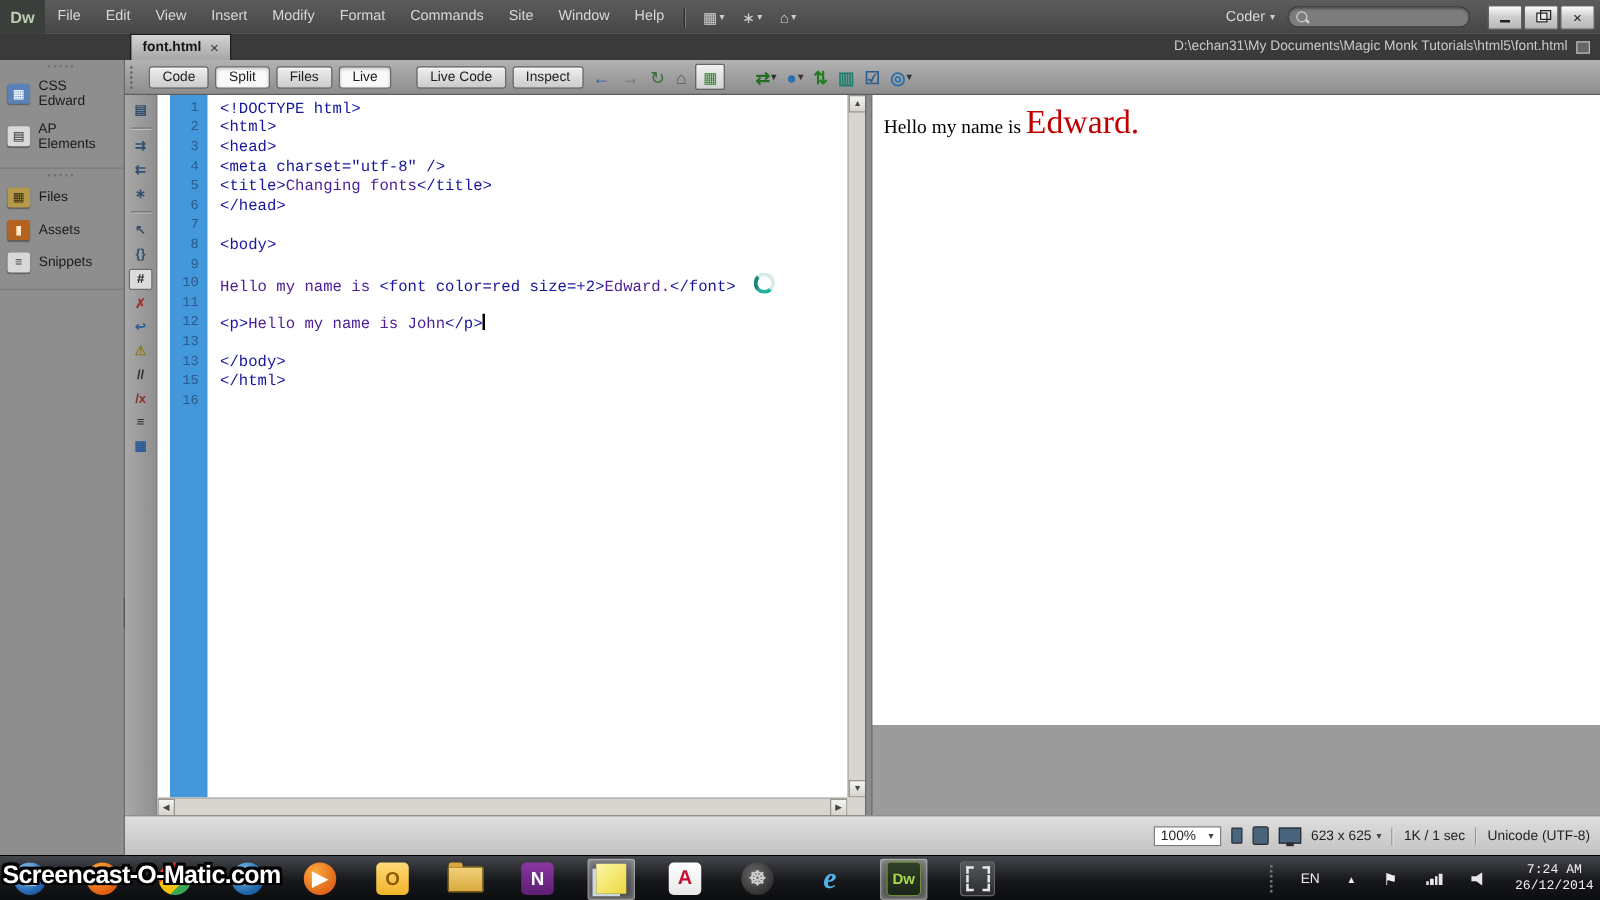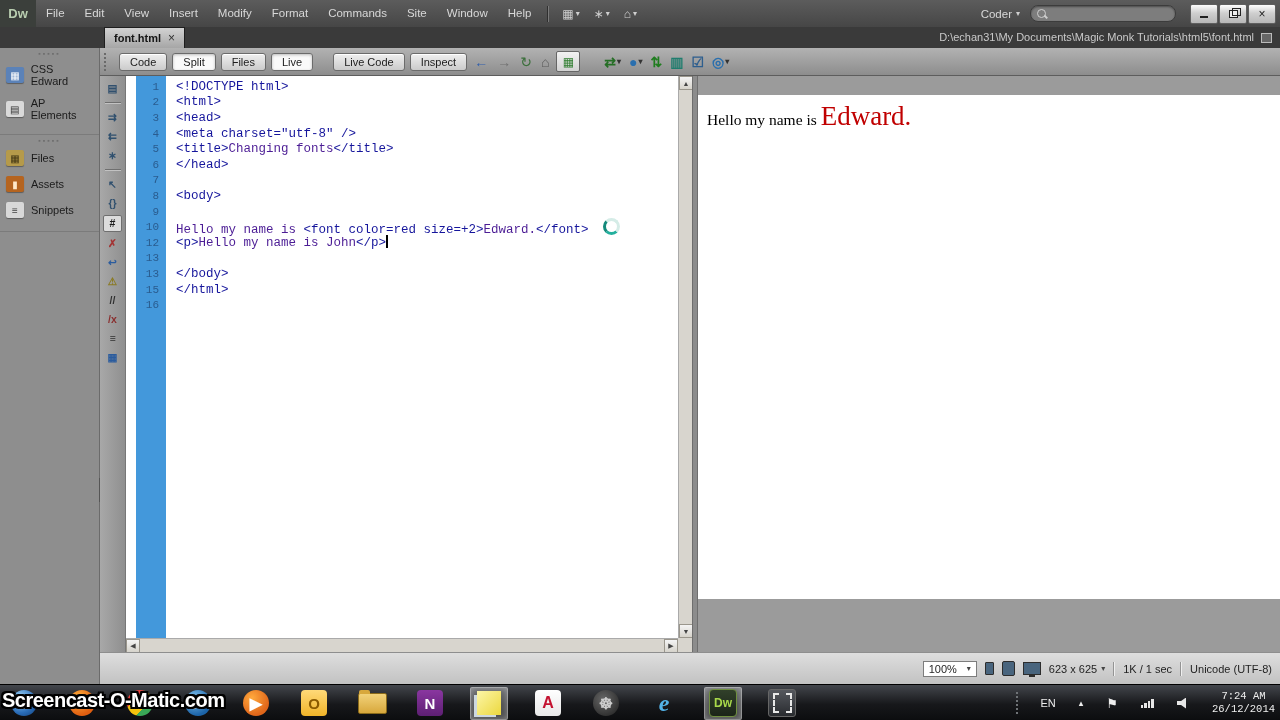--- a/index.html
+++ b/index.html
@@ -91,21 +91,21 @@
   #hscroll{position:absolute;left:0;bottom:0;right:14px;height:14px;border-top:1px solid #aaa;box-sizing:border-box;
     display:flex;justify-content:space-between;}
   #scorner{position:absolute;right:0;bottom:0;width:14px;height:14px;}
   .sarrow{width:14px;height:14px;background:linear-gradient(#f4f4f4,#d6d3cb);border:1px solid #9a968c;
     box-sizing:border-box;display:flex;align-items:center;justify-content:center;font-size:7px;color:#444;}
   #vscroll .sarrow.bottom{position:absolute;bottom:0;}
 
   
   #splitter{left:692px;top:76px;width:6px;height:576px;background:#8c8c8c;border-left:1px solid #6e6e6e;
     border-right:1px solid #6e6e6e;box-sizing:border-box;}
-  #designpane{left:698px;top:76px;width:582px;height:504px;background:#fff;margin-top:19px;}
+  #designpane{left:698px;top:76px;width:582px;height:504px;background:#fff;}
   #designtext{padding:6px 0 0 9px;}
   .d-normal{font-family:"Liberation Serif","DejaVu Serif",serif;font-size:15.5px;color:#000;}
   .d-red{font-family:"Liberation Serif","DejaVu Serif",serif;font-size:27px;color:#c00000;}
 
   
   #statusbar{left:100px;top:652px;width:1180px;height:32px;background:linear-gradient(#dedede,#c2c2c2);
     border-top:1px solid #8e8e8e;box-sizing:border-box;display:flex;align-items:center;justify-content:flex-end;
     gap:8px;padding-right:8px;font-size:11px;color:#1f1f1f;}
   .whitebox{background:#fff;border:1px solid #7d7d7d;padding:1px 5px;display:flex;align-items:center;gap:10px;}
   .statsep{width:1px;height:14px;background:#949494;border-right:1px solid #efefef;}
@@ -306,20 +306,21 @@
         <div class="cline"><span class="ln">1</span><span class="lc"><span class="seg-t">&lt;!DOCTYPE html&gt;</span></span></div>
         <div class="cline"><span class="ln">2</span><span class="lc"><span class="seg-t">&lt;html&gt;</span></span></div>
         <div class="cline"><span class="ln">3</span><span class="lc"><span class="seg-t">&lt;head&gt;</span></span></div>
         <div class="cline"><span class="ln">4</span><span class="lc"><span class="seg-t">&lt;meta charset="utf-8" /&gt;</span></span></div>
         <div class="cline"><span class="ln">5</span><span class="lc"><span class="seg-t">&lt;title&gt;</span><span class="seg-p">Changing fonts</span><span class="seg-t">&lt;/title&gt;</span></span></div>
         <div class="cline"><span class="ln">6</span><span class="lc"><span class="seg-t">&lt;/head&gt;</span></span></div>
         <div class="cline"><span class="ln">7</span><span class="lc"></span></div>
         <div class="cline"><span class="ln">8</span><span class="lc"><span class="seg-t">&lt;body&gt;</span></span></div>
         <div class="cline"><span class="ln">9</span><span class="lc"></span></div>
         <div class="cline"><span class="ln">10</span><span class="lc"><span class="seg-p">Hello my name is </span><span class="seg-t">&lt;font color=red size=+2&gt;</span><span class="seg-p">Edward.</span><span class="seg-t">&lt;/font&gt;</span><span class="seg-spin"></span></span></div>
+        <div class="cline"><span class="ln">11</span><span class="lc"></span></div>
         <div class="cline"><span class="ln">12</span><span class="lc"><span class="seg-t">&lt;p&gt;</span><span class="seg-p">Hello my name is John</span><span class="seg-t">&lt;/p&gt;</span><span class="seg-caret"></span></span></div>
         <div class="cline"><span class="ln">13</span><span class="lc"></span></div>
         <div class="cline"><span class="ln">13</span><span class="lc"><span class="seg-t">&lt;/body&gt;</span></span></div>
         <div class="cline"><span class="ln">15</span><span class="lc"><span class="seg-t">&lt;/html&gt;</span></span></div>
         <div class="cline"><span class="ln">16</span><span class="lc"></span></div>
       </div>
     <div id="vscroll" class="sb">
       <div class="sarrow">▲</div>
       <div class="sarrow bottom">▼</div>
     </div>

